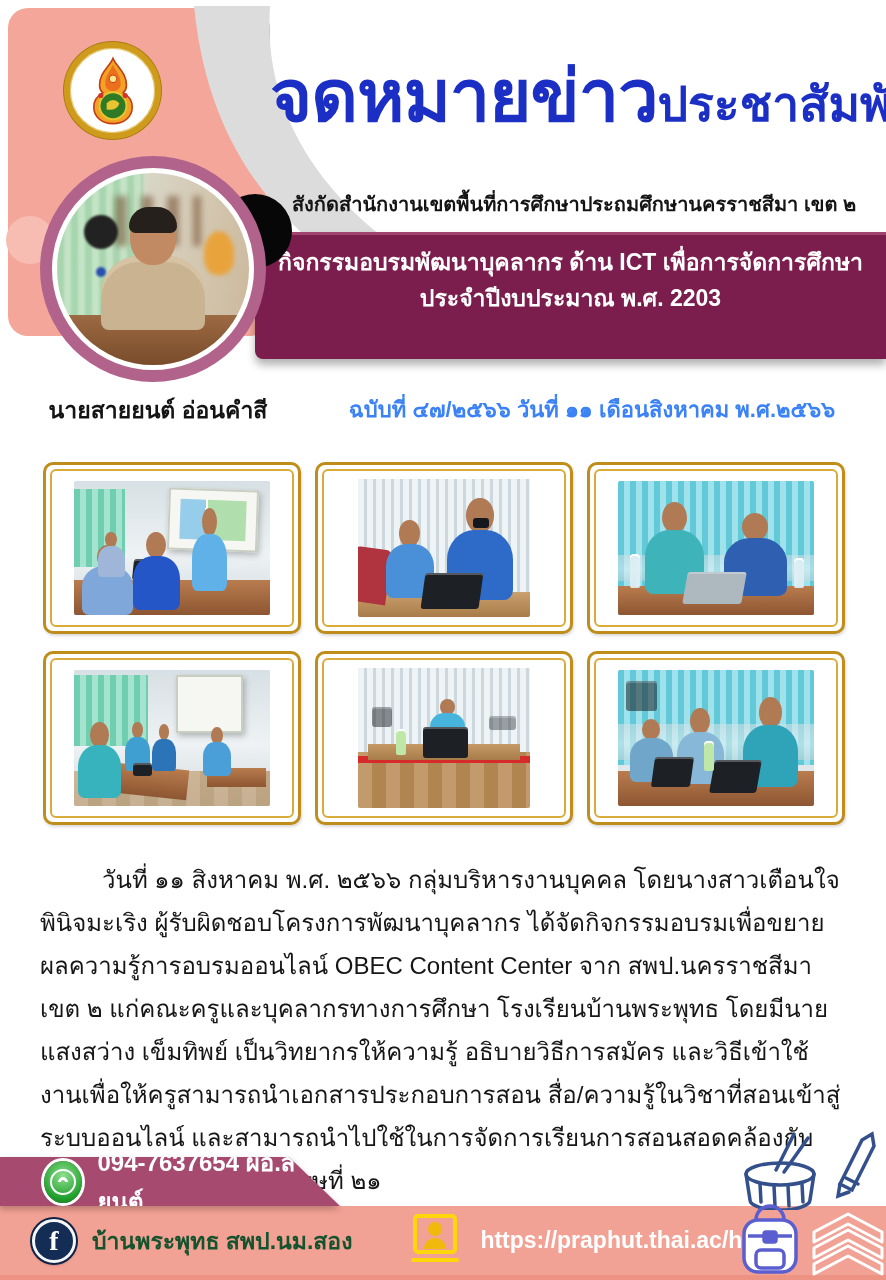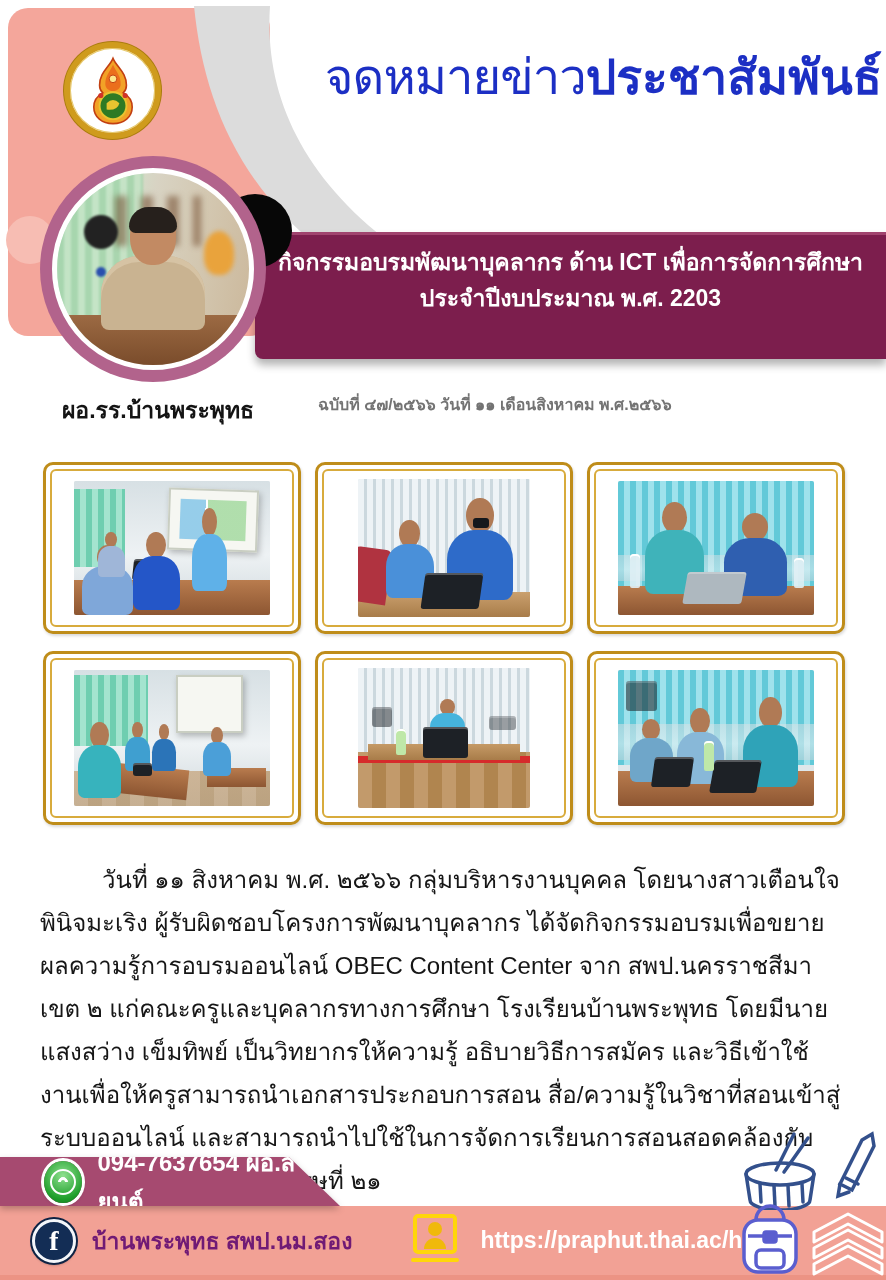--- a/index.html
+++ b/index.html
@@ -17,21 +17,21 @@
   .bg-crescent { position:absolute; left:0; top:0; }
   
   .logo { position:absolute; left:64px; top:42px; width:97px; height:97px;
     border-radius:50%; background:#fff; border:6px solid #cf9b1d;
     box-shadow:0 0 0 1px #a97c0e, inset 0 0 0 1px #e7c96a;
     display:flex; align-items:center; justify-content:center; }
   .logo svg { width:64px; height:76px; }
   
   .title-row { position:absolute; left:270px; top:38px; width:612px;
     text-align:right; white-space:nowrap; }
-  .title-main { font-size:49px; font-weight:normal; color:#1c2fc4; letter-spacing:-1px; }
+  .title-main { font-size:72px; font-weight:bold; color:#1c2fc4; letter-spacing:-1px; }
   .title-accent { font-size:48px; font-weight:bold; color:#1c2fc4; }
   .school-name { position:absolute; left:270px; top:112px; width:612px;
     text-align:right; font-size:52px; font-weight:bold; color:#cf1316; }
   .affiliation { position:absolute; left:266px; top:188px; width:616px;
     text-align:center; font-size:20px; font-weight:bold; color:#141414; }
   
   .banner { position:absolute; left:255px; top:232px; width:631px; height:127px;
     background:#7c1e4d; border-radius:8px 0 0 8px;
     border-top:3px solid #a0436e; box-shadow:0 6px 8px rgba(0,0,0,.30);
     color:#fff; text-align:center; padding-top:9px; z-index:3; }
@@ -59,21 +59,21 @@
     width:104px; height:74px; border-radius:38px 38px 8px 8px; background:#c9b391;
     box-shadow:inset 0 6px 0 #d6c3a4; }
   .d-head { position:absolute; left:50%; bottom:52%; transform:translateX(-50%);
     width:46px; height:56px; border-radius:46%; background:#c28a63; }
   .d-hair { position:absolute; left:50%; bottom:69%; transform:translateX(-50%);
     width:48px; height:26px; border-radius:24px 24px 8px 8px; background:#26201c; }
   .director-caption { position:absolute; left:18px; top:390px; width:280px;
     text-align:center; color:#141414; z-index:5; }
   .director-caption div { font-size:23px; font-weight:bold; line-height:41px; }
   .issue-line { position:absolute; left:318px; top:392px; width:548px;
-    font-size:16px; font-weight:bold; color:#737373; }
+    text-align:center; font-size:22px; font-weight:bold; color:#3b82f6; }
   
   .grid { position:absolute; left:43px; top:462px; width:802px;
     display:grid; grid-template-columns:repeat(3,258px); grid-template-rows:172px 174px;
     gap:17px 14px; justify-content:space-between; }
   .frame { background:#fff; border:3px solid #bf8d1a; border-radius:10px; padding:4px;
     box-shadow:1px 2px 3px rgba(0,0,0,.15); }
   .frame-inner { width:100%; height:100%; border:2px solid #d8ab3c; border-radius:6px;
     background:#fff; padding:10px 22px; }
   .frame-inner.tall { padding:8px 34px; }
   .photo { position:relative; width:100%; height:100%; overflow:hidden; border-radius:2px;
@@ -118,21 +118,21 @@
     display:flex; align-items:center; justify-content:center; }
   .wa-phone { width:10px; height:10px; border:3px solid #fff; border-color:#fff transparent transparent #fff;
     border-radius:50%; transform:rotate(45deg); }
   .bottom-bar { position:absolute; left:0; top:1206px; width:886px; height:74px;
     background:#f2a195; display:flex; align-items:center; gap:16px; padding-left:32px;
     border-bottom:5px solid #ec9384; z-index:1; }
   .fb-icon { width:44px; height:44px; border-radius:50%; background:#132d55;
     border:3px solid #f4f6fa; box-shadow:0 0 0 2px #0e2344, 0 2px 3px rgba(0,0,0,.3);
     color:#fff; font-size:28px; font-weight:bold; font-family:"Liberation Serif","DejaVu Serif",serif;
     display:flex; align-items:center; justify-content:center; }
-  .bar-text { color:#701a75; font-size:23px; font-weight:bold; }
+  .bar-text { color:#14532d; font-size:23px; font-weight:bold; }
   .bar-url { color:#fff; font-size:23px; font-weight:bold; text-decoration:none; }
   .laptop-icon { margin-left:38px; }
   .decor { position:absolute; z-index:3; }
 </style>
 </head>
 <body>
 
 <div class="page">
 
   <div class="bg-salmon"></div>
@@ -149,41 +149,42 @@
       <path d="M40 74 q10 -10 20 0 q-3 12 -20 10 z" fill="#e8c430"></path>
       <circle cx="50" cy="36" r="6" fill="#fde68a" stroke="#c23f12" stroke-width="1.5"></circle>
       <circle cx="31" cy="62" r="4" fill="#d1342a"></circle>
       <circle cx="69" cy="62" r="4" fill="#d1342a"></circle>
     </svg>
   </div>
 
   <div class="title-row">
     <span class="title-main">จดหมายข่าว</span><span class="title-accent">ประชาสัมพันธ์</span>
   </div>
+  <div class="affiliation">สังกัดสำนักงานเขตพื้นที่การศึกษาประถมศึกษานครราชสีมา เขต ๒</div>
 
   <div class="banner">
     <div>กิจกรรมอบรมพัฒนาบุคลากร ด้าน ICT เพื่อการจัดการศึกษา</div>
     <div>ประจำปีงบประมาณ พ.ศ. 2203</div>
   </div>
   <div class="black-dot"></div>
 
   <div class="director">
     <div class="director-ring" aria-hidden="true">
       <div class="d-curtain"></div>
       <div class="d-statues"></div>
       <div class="d-fan"></div>
       <div class="d-lamp"></div>
       <div class="d-desk"></div>
       <div class="d-body"></div>
       <div class="d-head"></div>
       <div class="d-hair"></div>
     </div>
   </div>
   <div class="director-caption">
-    <div>ผอ.รร.บ้านพระพุทธ</div>
+    <div>นายสายยนต์ อ่อนคำสี</div>
   </div>
   <div class="issue-line">ฉบับที่ ๔๗/๒๕๖๖ วันที่ ๑๑ เดือนสิงหาคม พ.ศ.๒๕๖๖</div>
 
   <div class="grid">
 
     <div class="frame">
       <div class="frame-inner">
           <div class="photo" aria-label="ครูอบรมในห้องประชุม มีจอโปรเจคเตอร์และวิทยากร">
         <div class="wall"></div>
         <div class="curtain-g" style="left:0;top:6%;width:26%;height:58%;"></div>

